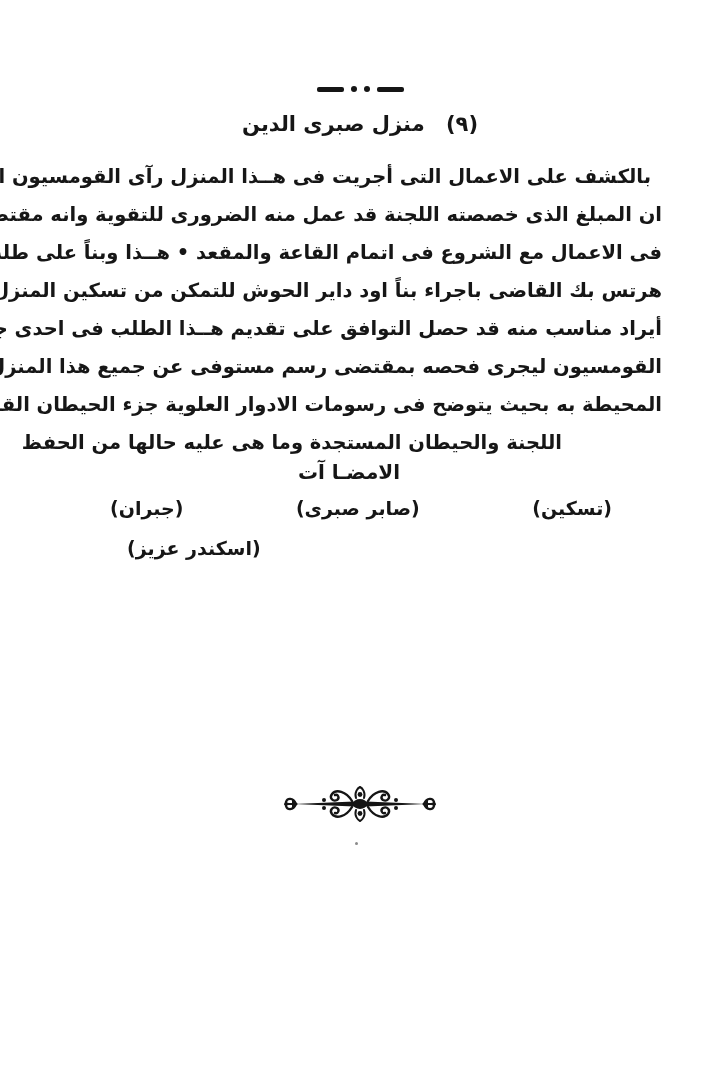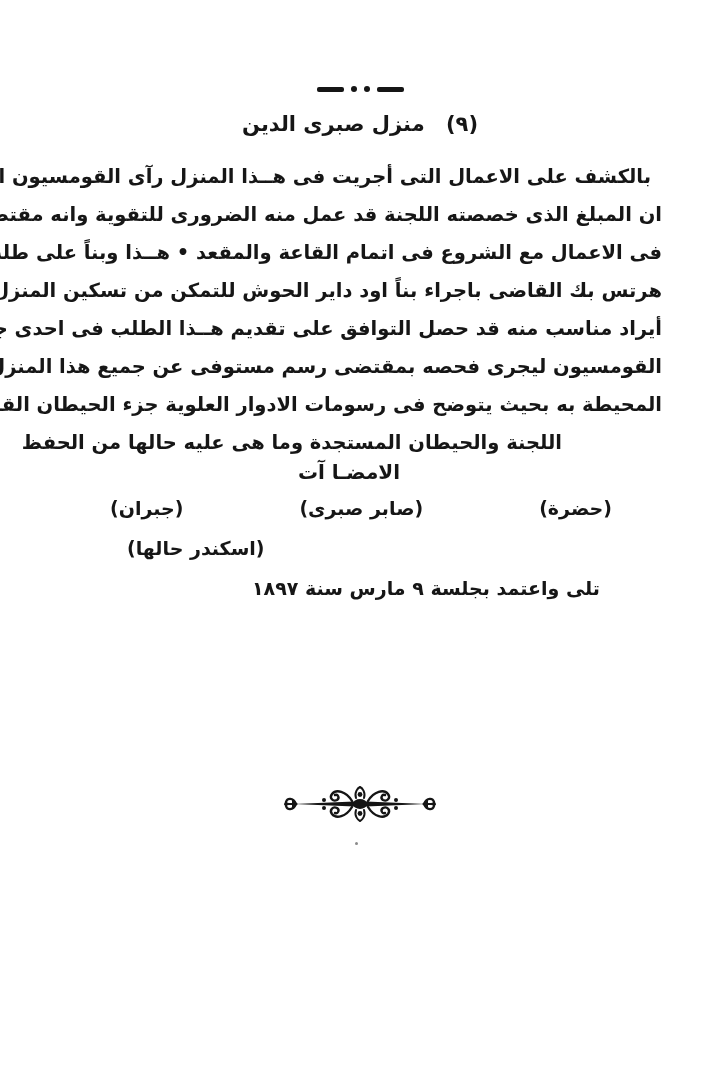--- a/index.html
+++ b/index.html
@@ -105,28 +105,27 @@
     <div class="line">هرتس بك القاضى باجراء بناً اود داير الحوش للتمكن من تسكين المنزل واستغلال</div>
     <div class="line">أيراد مناسب منه قد حصل التوافق على تقديم هــذا الطلب فى احدى  جلسات</div>
     <div class="line">القومسيون ليجرى فحصه بمقتضى رسم مستوفى عن جميع هذا المنزل والشوارع</div>
     <div class="line">المحيطة به بحيث يتوضح فى رسومات الادوار العلوية جزء الحيطان القديمة الذى  يهم</div>
     <div class="line last">اللجنة والحيطان المستجدة وما هى عليه حالها من الحفظ</div>
   </div>
 
   <div class="sig-heading">الامضـا آت</div>
 
   <div class="sig-row">
-    <span>(حضرة)</span>
+    <span>(تسكين)</span>
     <span>(صابر صبرى)</span>
     <span>(جبران)</span>
   </div>
 
-  <div class="sig-extra">(اسكندر حالها)</div>
+  <div class="sig-extra">(اسكندر عزيز)</div>
 
-  <div class="approval">تلى واعتمد بجلسة ٩ مارس سنة ١٨٩٧</div>
 
   <div class="ornament">
     <svg width="152" height="46" viewBox="0 0 152 46" xmlns="http://www.w3.org/2000/svg" aria-hidden="true">
       <g fill="#151515" stroke="#151515">
 
         <path d="M10 23 L76 20.2 L142 23 L76 25.8 Z" stroke="none"></path>
 
         <ellipse cx="76" cy="23" rx="7" ry="5" stroke="none"></ellipse>
         <circle cx="76" cy="13.5" r="2.4" stroke="none"></circle>
         <circle cx="76" cy="32.5" r="2.4" stroke="none"></circle>

